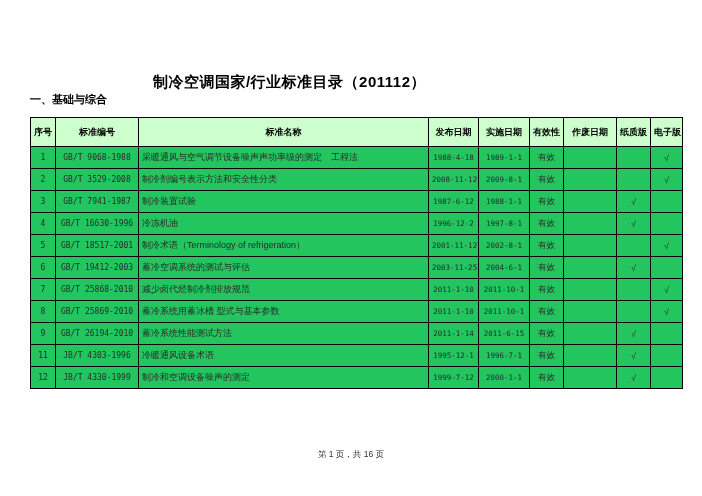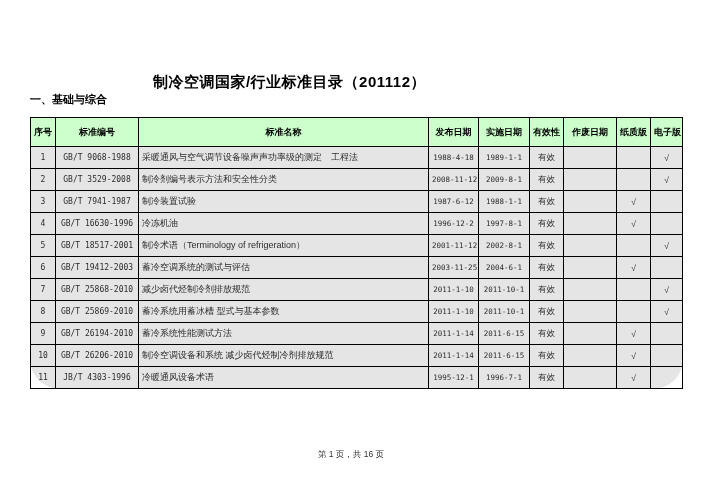--- a/index.html
+++ b/index.html
@@ -12,22 +12,21 @@
     position:absolute;top:54px;left:0;width:579px;text-align:center;
     font-size:15px;font-weight:bold;color:#000;letter-spacing:0.5px;margin-top:19px;
   }
   .section-heading{
     position:absolute;top:92px;left:30px;
     font-size:11px;font-weight:bold;color:#000;
   }
   table.std-table{
     position:absolute;top:117px;left:30px;
     border-collapse:collapse;table-layout:fixed;width:652px;
-    background:#e5e5e5;
-    border-radius:30px;
+    background:#22c55e;
   }
   .std-table th,.std-table td{
     border:1px solid #000;overflow:hidden;white-space:nowrap;
     padding:0 3px;box-sizing:border-box;
   }
   .std-table th{
     background:#ccffcc;font-size:9px;font-weight:bold;color:#000;
     height:29px;text-align:center;
   }
   .std-table td{height:22px;color:#2b2b2b;}
@@ -160,36 +159,36 @@
         <td class="c1">GB/T 26194-2010</td>
         <td class="c2">蓄冷系统性能测试方法</td>
         <td class="c3">2011-1-14</td>
         <td class="c4">2011-6-15</td>
         <td class="c5">有效</td>
         <td class="c6"></td>
         <td class="c7">√</td>
         <td class="c8"></td>
       </tr>
       <tr>
-        <td class="c0">10</td>
-        <td class="c1">GB/T 26206-2010</td>
-        <td class="c2">制冷空调设备和系统 减少卤代烃制冷剂排放规范</td>
-        <td class="c3">2011-1-14</td>
-        <td class="c4">2011-6-15</td>
+        <td class="c0">11</td>
+        <td class="c1">JB/T 4303-1996</td>
+        <td class="c2">冷暖通风设备术语</td>
+        <td class="c3">1995-12-1</td>
+        <td class="c4">1996-7-1</td>
         <td class="c5">有效</td>
         <td class="c6"></td>
         <td class="c7">√</td>
         <td class="c8"></td>
       </tr>
       <tr>
-        <td class="c0">11</td>
-        <td class="c1">JB/T 4303-1996</td>
-        <td class="c2">冷暖通风设备术语</td>
-        <td class="c3">1995-12-1</td>
-        <td class="c4">1996-7-1</td>
+        <td class="c0">12</td>
+        <td class="c1">JB/T 4330-1999</td>
+        <td class="c2">制冷和空调设备噪声的测定</td>
+        <td class="c3">1999-7-12</td>
+        <td class="c4">2000-1-1</td>
         <td class="c5">有效</td>
         <td class="c6"></td>
         <td class="c7">√</td>
         <td class="c8"></td>
       </tr>
     </tbody>
 </table>
 
 <div class="page-footer">第 1 页，共 16 页</div>
 

